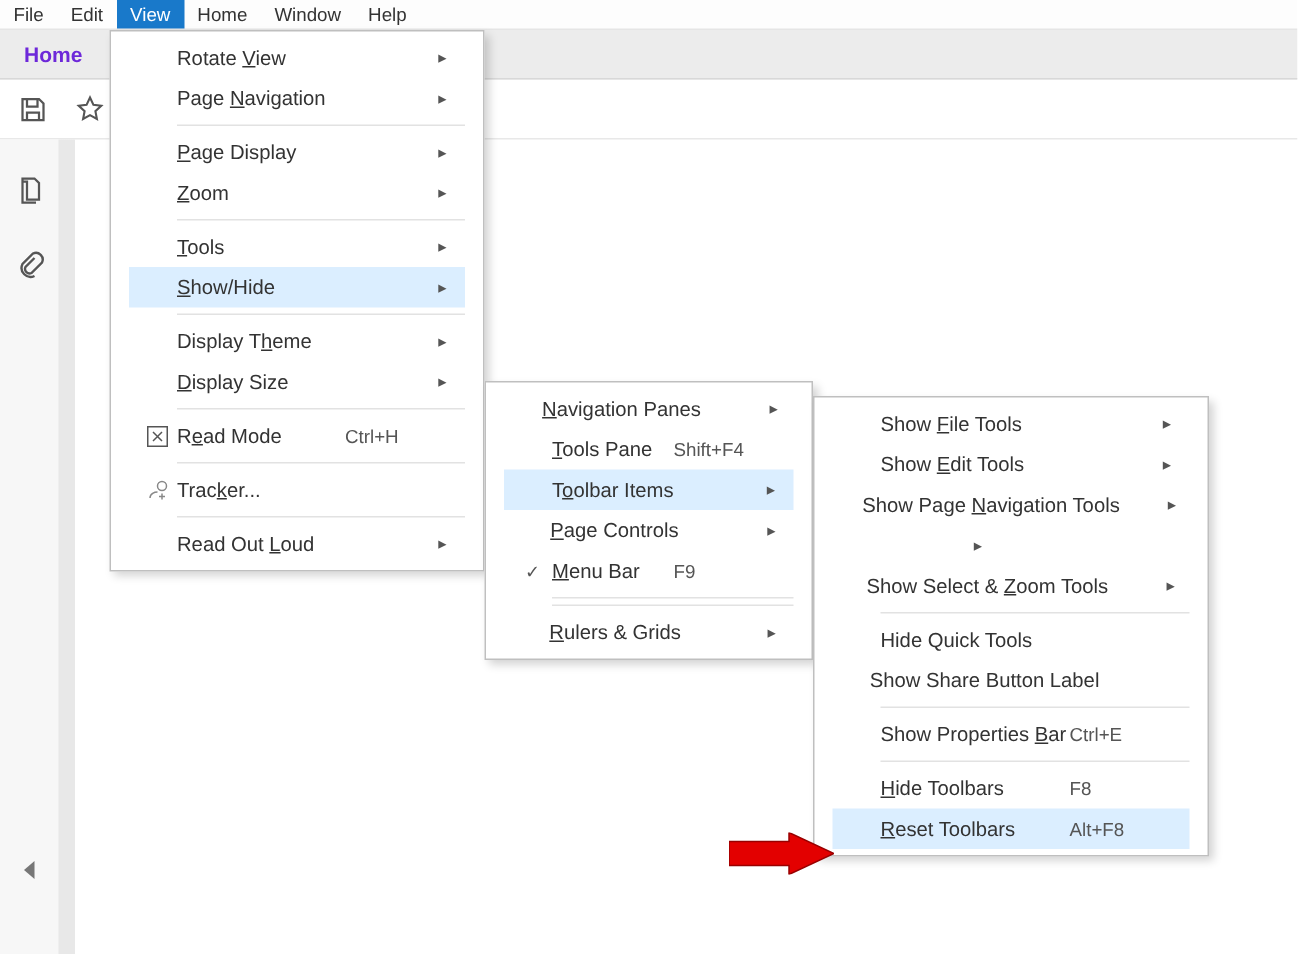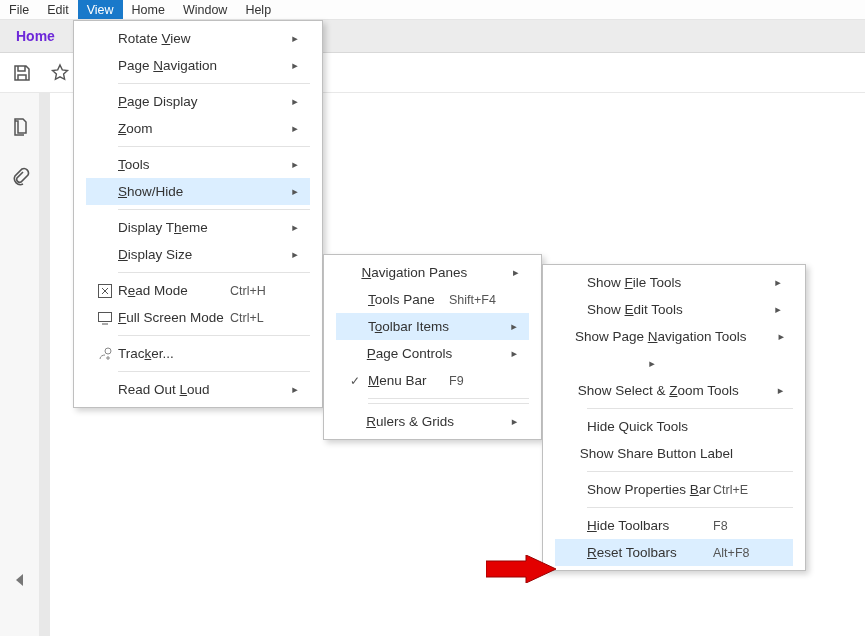--- a/index.html
+++ b/index.html
@@ -226,31 +226,20 @@
     <span class="iconcell">
         <svg width="16" height="16">
           <rect x="1.5" y="1.5" width="13" height="13" fill="none" stroke="#555"></rect>
           <path stroke="#555" d="M5 11l3-3 3 3M5 5l3 3 3-3" fill="none"></path>
         </svg>
       </span>
     <span class="label">R<u>e</u>ad Mode</span>
       <span class="short">Ctrl+H</span>
       <span class="sub"></span>
   </div>
-  <div class="drow">
-    <span class="iconcell">
-        <svg width="16" height="16">
-          <rect x="1.5" y="2.5" width="13" height="9" fill="none" stroke="#555"></rect>
-          <path stroke="#555" d="M5 14h6"></path>
-        </svg>
-      </span>
-    <span class="label"><u>F</u>ull Screen Mode</span>
-      <span class="short">Ctrl+L</span>
-      <span class="sub"></span>
-  </div>
   <div class="dsep"></div>
   <div class="drow">
     <span class="iconcell">
         <svg width="16" height="16">
           <circle cx="11" cy="5" r="3" fill="none" stroke="#888"></circle>
           <path stroke="#888" d="M3 13c0-3 3-4 5-4M11 10v4M9 12h4" fill="none"></path>
         </svg>
       </span>
     <span class="label">Trac<u>k</u>er...</span>
       <span class="short"></span>

